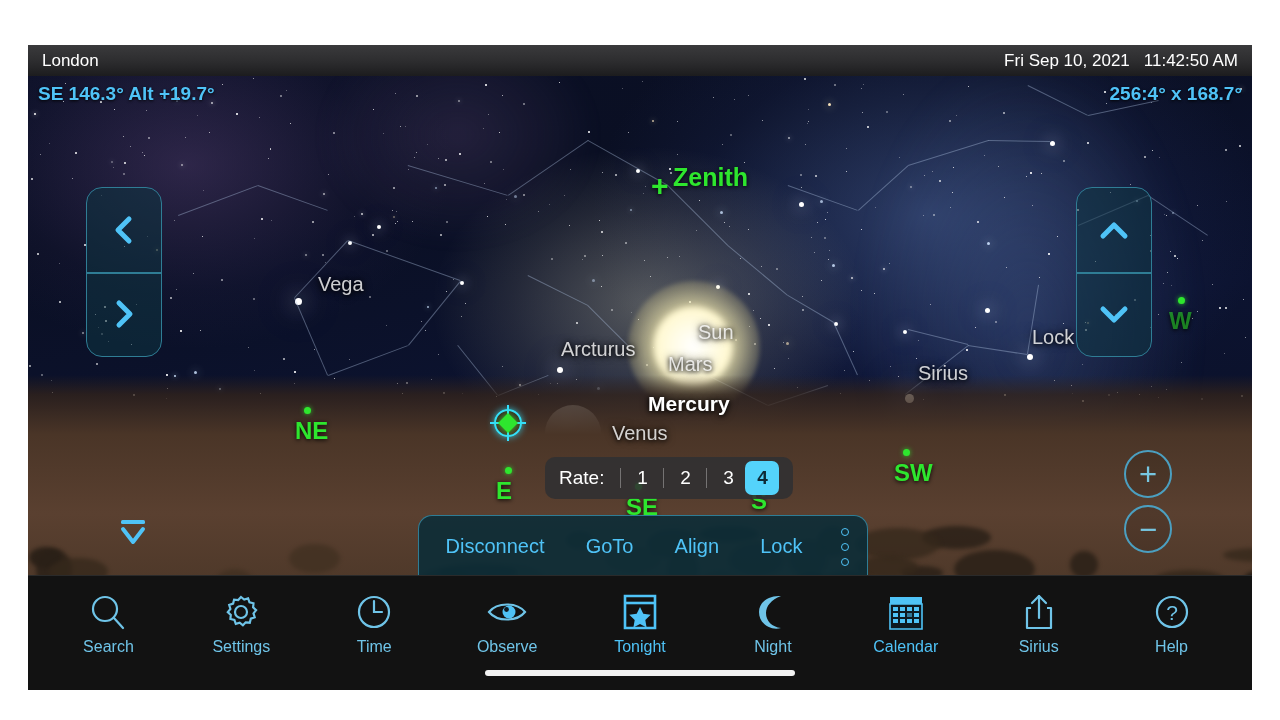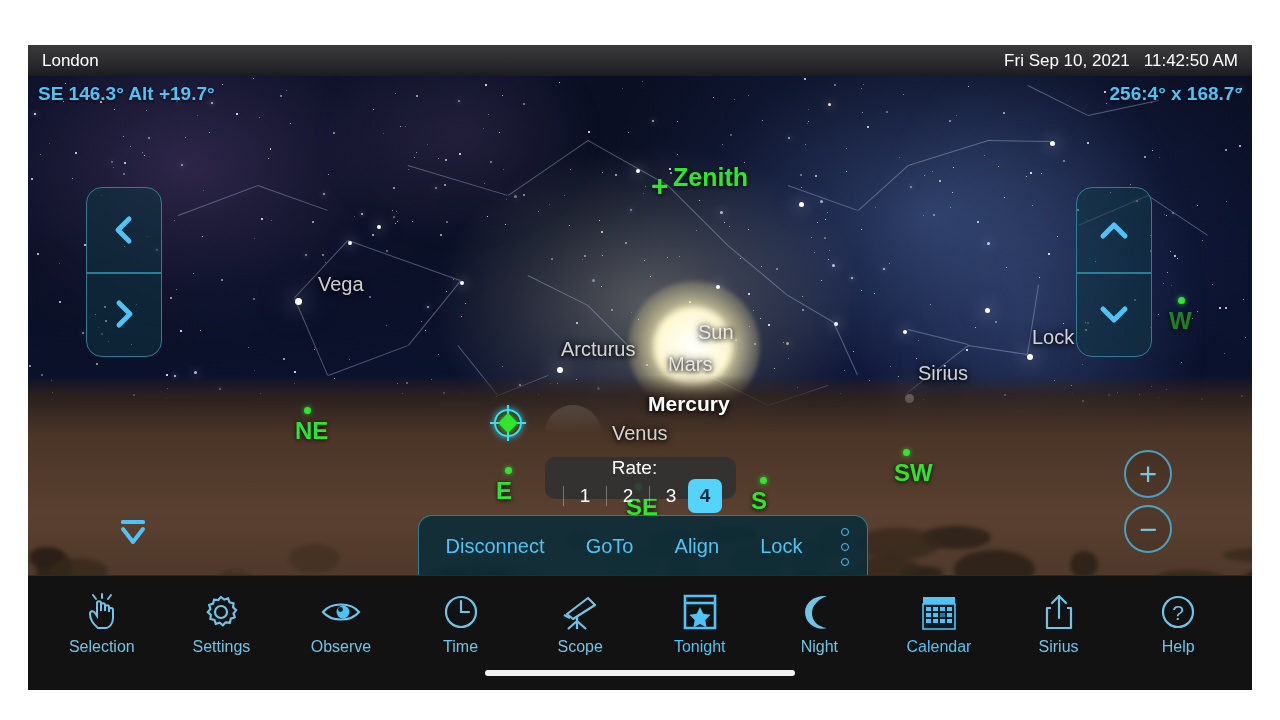--- a/index.html
+++ b/index.html
@@ -120,21 +120,21 @@
   .zminus{ left:1096px; top:460px; }
 
   
   .collapse{ position:absolute; left:85px; top:472px; width:40px; height:34px; z-index:12; }
 
   
   .rate{
     position:absolute; left:517px; top:412px; z-index:20;
     background:rgba(48,48,50,0.88); border-radius:10px;
     height:42px; display:flex; align-items:center; padding:0 14px; gap:0;
-    color:#fff; font-size:19px;flex-direction:column;
+    color:#fff; font-size:19px;
   }
   .rate .lbl{ margin-right:12px; }
   .rate .sep{ width:1px; height:20px; background:rgba(255,255,255,.32); }
   .rate .num{ width:34px; text-align:center; color:#fff; }
   .rate .num.active{ background:#54d3fb; color:#0d2a36; border-radius:7px;
     height:34px; line-height:34px; font-weight:600; }
 
   
   .scopebar{
     position:absolute; left:390px; top:470px; width:450px; height:62px; z-index:19;
@@ -779,71 +779,55 @@
       <i></i>
       <i></i>
       <i></i>
     </div>
   </div>
 
   <div class="toolbar" id="toolbar">
         <div class="titem">
           <span class="ic">
             <svg class="ico" width="40" height="40" viewBox="0 0 40 40">
-              <path d="M16 36 C10 31 8 26 8 22 C8 19 11 18 13 21 L15 24 L15 11 C15 8.5 19 8.5 19 11 L19 19 L19 13 C19 10.6 23 10.6 23 13 L23 19 L23 15 C23 12.7 27 12.7 27 15 L27 20 L27 17.5 C27 15.4 31 15.4 31 17.5 L31 26 C31 32 27 36 24 36 Z" fill="none" stroke="#6fc4e8" stroke-width="2"></path>
-              <line x1="14" y1="7" x2="11" y2="3" stroke="#6fc4e8" stroke-width="2" stroke-linecap="round"></line>
-              <line x1="20" y1="6" x2="20" y2="2" stroke="#6fc4e8" stroke-width="2" stroke-linecap="round"></line>
-              <line x1="26" y1="7" x2="29" y2="3" stroke="#6fc4e8" stroke-width="2" stroke-linecap="round"></line>
+              <circle cx="17" cy="17" r="12" fill="none" stroke="#6fc4e8" stroke-width="2.2"></circle>
+              <line x1="26" y1="26" x2="35" y2="36" stroke="#6fc4e8" stroke-width="2.2" stroke-linecap="round"></line>
             </svg>
           </span>
-          <span class="tlabel">Selection</span>
+          <span class="tlabel">Search</span>
         </div>
         <div class="titem">
           <span class="ic">
             <svg class="ico" width="40" height="40" viewBox="0 0 40 40">
               <g fill="none" stroke="#6fc4e8" stroke-width="2.2">
                 <circle cx="20" cy="20" r="6"></circle>
                 <path d="M20 5 l3.2 2.6 3.9-1.2 1.4 3.9 4 1 -0.4 4.1 3 2.8 -2.6 3.2 1.2 3.9 -3.9 1.4 -1 4 -4.1-0.4 -2.8 3 -3.2-2.6 -3.9 1.2 -1.4-3.9 -4-1 0.4-4.1 -3-2.8 2.6-3.2 -1.2-3.9 3.9-1.4 1-4 4.1 0.4z"></path>
               </g>
             </svg>
           </span>
           <span class="tlabel">Settings</span>
         </div>
         <div class="titem">
           <span class="ic">
+            <svg class="ico" width="40" height="40" viewBox="0 0 40 40">
+              <circle cx="20" cy="20" r="15" fill="none" stroke="#6fc4e8" stroke-width="2.2"></circle>
+              <path d="M20 9 L20 20 L28 20" fill="none" stroke="#6fc4e8" stroke-width="2.2" stroke-linecap="round"></path>
+            </svg>
+          </span>
+          <span class="tlabel">Time</span>
+        </div>
+        <div class="titem">
+          <span class="ic">
             <svg class="ico" width="44" height="40" viewBox="0 0 44 40">
               <path d="M4 20 C12 10 32 10 40 20 C32 30 12 30 4 20 Z" fill="none" stroke="#6fc4e8" stroke-width="2.2"></path>
               <circle cx="24" cy="20" r="6.5" fill="#4fc3f7"></circle>
               <circle cx="21.5" cy="17.5" r="2.4" fill="#0e1a22"></circle>
             </svg>
           </span>
           <span class="tlabel">Observe</span>
-        </div>
-        <div class="titem">
-          <span class="ic">
-            <svg class="ico" width="40" height="40" viewBox="0 0 40 40">
-              <circle cx="20" cy="20" r="15" fill="none" stroke="#6fc4e8" stroke-width="2.2"></circle>
-              <path d="M20 9 L20 20 L28 20" fill="none" stroke="#6fc4e8" stroke-width="2.2" stroke-linecap="round"></path>
-            </svg>
-          </span>
-          <span class="tlabel">Time</span>
-        </div>
-        <div class="titem">
-          <span class="ic">
-            <svg class="ico" width="44" height="40" viewBox="0 0 44 40">
-              <g fill="none" stroke="#6fc4e8" stroke-width="2.2" stroke-linejoin="round">
-                <path d="M9 22 L30 6 L37 13 L15 27 Z"></path>
-                <path d="M6 23 L12 26"></path>
-                <path d="M19 24 L19 37"></path>
-                <path d="M19 29 L10 37"></path>
-                <path d="M19 29 L28 37"></path>
-              </g>
-            </svg>
-          </span>
-          <span class="tlabel">Scope</span>
         </div>
         <div class="titem">
           <span class="ic">
             <svg class="ico" width="40" height="40" viewBox="0 0 40 40">
               <rect x="5" y="4" width="30" height="32" fill="none" stroke="#4fc3f7" stroke-width="2.6"></rect>
               <line x1="5" y1="11" x2="35" y2="11" stroke="#4fc3f7" stroke-width="2.6"></line>
               <path d="M20 15 l3.3 6.8 7.4 1 -5.4 5.2 1.3 7.4 -6.6-3.5 -6.6 3.5 1.3-7.4 -5.4-5.2 7.4-1 z" fill="#4fc3f7"></path>
             </svg>
           </span>
           <span class="tlabel" style="color: rgb(79, 195, 247);">Tonight</span>

